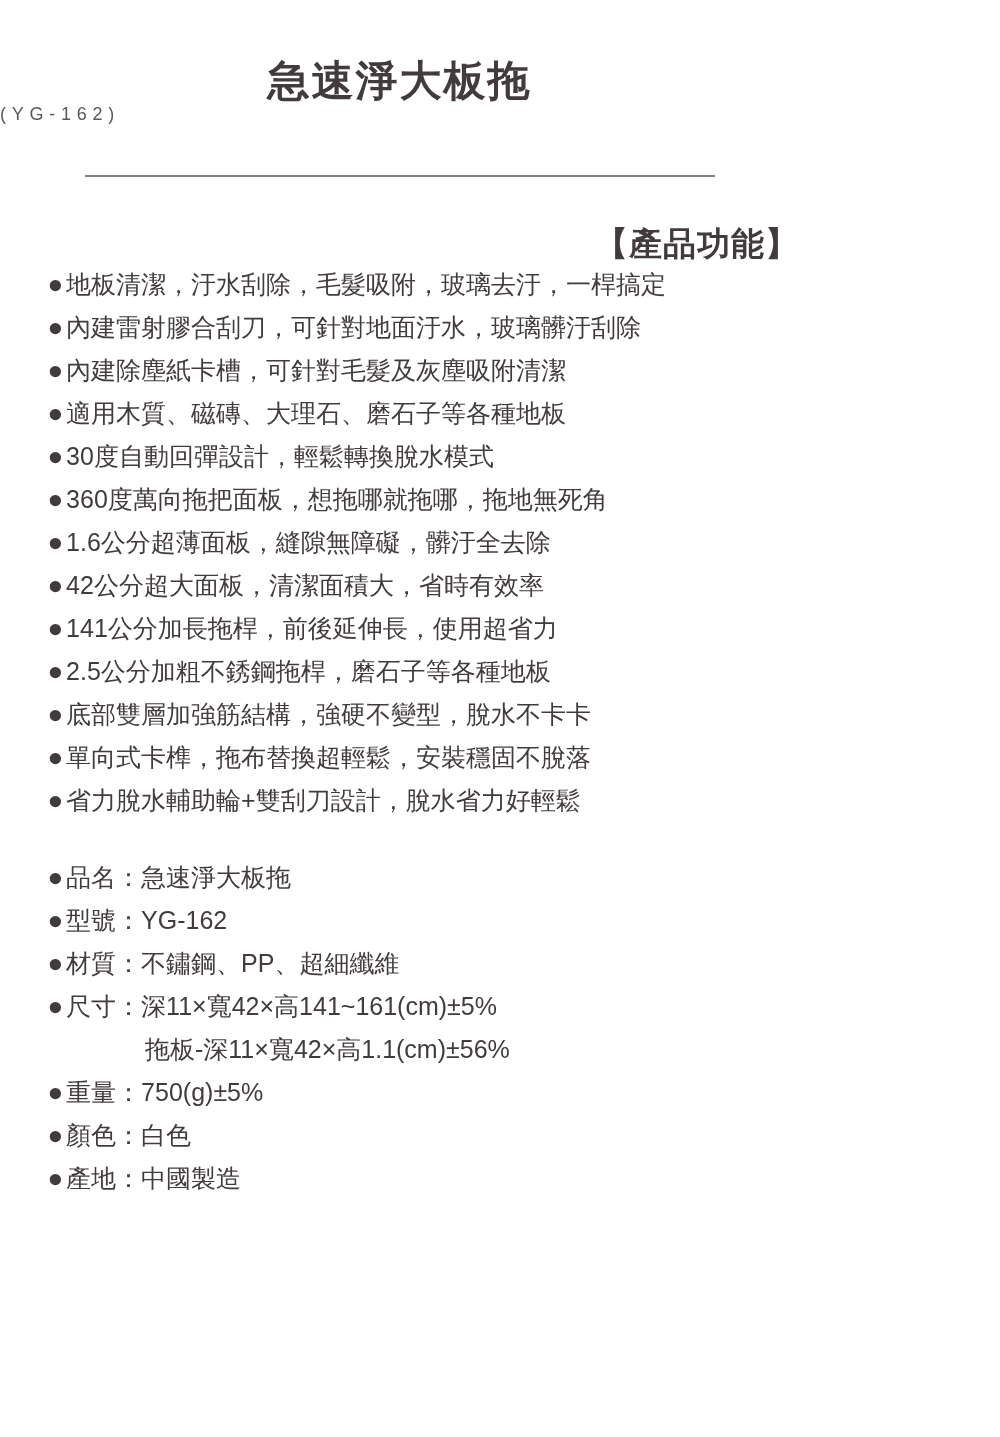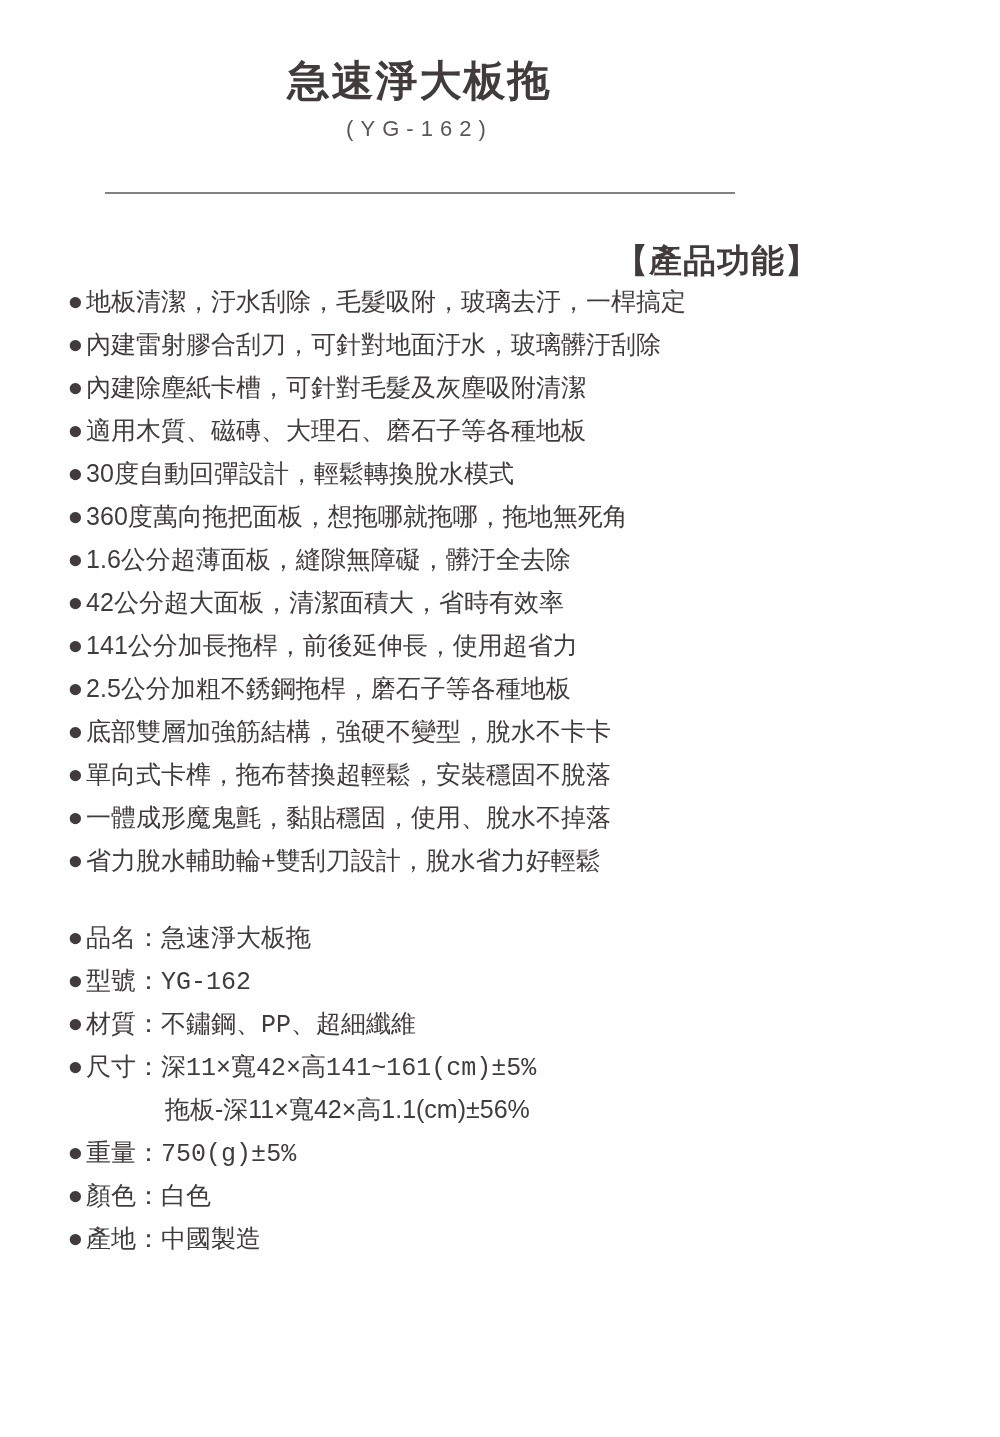--- a/index.html
+++ b/index.html
@@ -16,35 +16,32 @@
     width: 1000px;
     height: 1437px;
     overflow: hidden;
     font-family: "Liberation Sans", "DejaVu Sans", sans-serif;
     color: var(--text-color);
   }
   .page {
     width: 799px;
     height: 1437px;
     position: relative;
-    padding-left: 20px;
   }
   .page-title {
     margin: 0;
     padding-top: 58px;
     text-align: center;
     font-size: 42px;
     font-weight: bold;
     letter-spacing: 2px;
     line-height: 1.1;
   }
   .model-number {
-    margin-top: 12px;
-    text-align: center;
-    font-size: 22px;
+    font-size: 18px;
     letter-spacing: 0.32em;
     color: var(--subtitle-color);
   }
   .divider {
     border: none;
     border-top: 2px solid var(--divider-color);
     width: 630px;
     margin: 50px auto 0 auto;
   }
   .section-heading {
@@ -67,21 +64,21 @@
     white-space: nowrap;
   }
   .bullet {
     display: inline-block;
     margin-right: 3px;
     transform: scale(1.05);
   }
   .spec-cont {
     padding-left: 97px;
   }
-  .spec-label, .spec-colon, .spec-value { display: inline; font-family: Liberation Mono, monospace; }
+  .spec-label, .spec-colon, .spec-value { display: inline; }
 </style>
 </head>
 <body>
 
 <div class="page">
 
   <h1 class="page-title">急速淨大板拖</h1>
 
   <div class="model-number">(YG-162)</div>
 
@@ -95,21 +92,20 @@
       <div class="list-line"><span class="bullet">●</span><span>內建除塵紙卡槽，可針對毛髮及灰塵吸附清潔</span></div>
       <div class="list-line"><span class="bullet">●</span><span>適用木質、磁磚、大理石、磨石子等各種地板</span></div>
       <div class="list-line"><span class="bullet">●</span><span>30度自動回彈設計，輕鬆轉換脫水模式</span></div>
       <div class="list-line"><span class="bullet">●</span><span>360度萬向拖把面板，想拖哪就拖哪，拖地無死角</span></div>
       <div class="list-line"><span class="bullet">●</span><span>1.6公分超薄面板，縫隙無障礙，髒汙全去除</span></div>
       <div class="list-line"><span class="bullet">●</span><span>42公分超大面板，清潔面積大，省時有效率</span></div>
       <div class="list-line"><span class="bullet">●</span><span>141公分加長拖桿，前後延伸長，使用超省力</span></div>
       <div class="list-line"><span class="bullet">●</span><span>2.5公分加粗不銹鋼拖桿，磨石子等各種地板</span></div>
       <div class="list-line"><span class="bullet">●</span><span>底部雙層加強筋結構，強硬不變型，脫水不卡卡</span></div>
       <div class="list-line"><span class="bullet">●</span><span>單向式卡榫，拖布替換超輕鬆，安裝穩固不脫落</span></div>
-      <div class="list-line"><span class="bullet">●</span><span>一體成形魔鬼氈，黏貼穩固，使用、脫水不掉落</span></div>
       <div class="list-line"><span class="bullet">●</span><span>省力脫水輔助輪+雙刮刀設計，脫水省力好輕鬆</span></div>
     </div>
 
 
   <div class="list specs-list">
       <div class="list-line"><span class="bullet">●</span><span class="spec-label">品名</span><span class="spec-colon">：</span><span class="spec-value">急速淨大板拖</span></div>
       <div class="list-line"><span class="bullet">●</span><span class="spec-label">型號</span><span class="spec-colon">：</span><span class="spec-value">YG-162</span></div>
       <div class="list-line"><span class="bullet">●</span><span class="spec-label">材質</span><span class="spec-colon">：</span><span class="spec-value">不鏽鋼、PP、超細纖維</span></div>
       <div class="list-line"><span class="bullet">●</span><span class="spec-label">尺寸</span><span class="spec-colon">：</span><span class="spec-value">深11×寬42×高141~161(cm)±5%</span></div>
       <div class="list-line spec-cont">拖板-深11×寬42×高1.1(cm)±56%</div>

